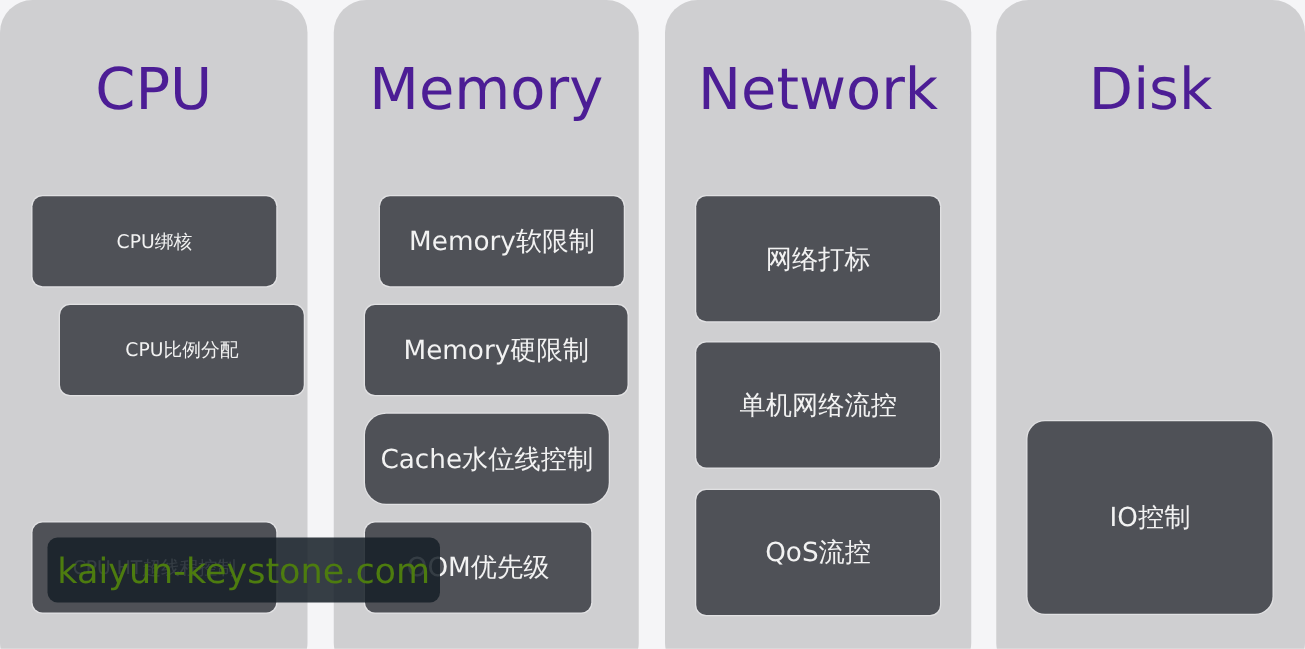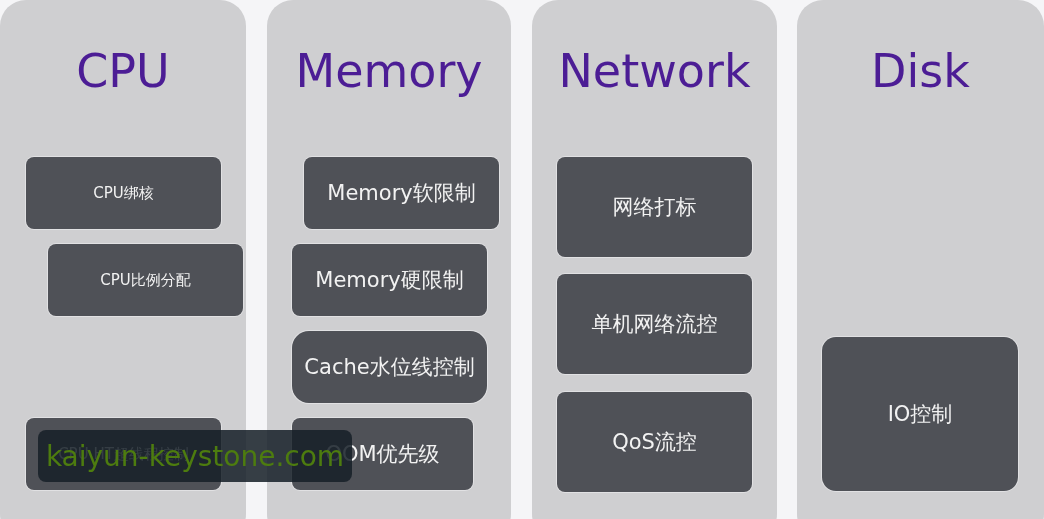--- a/index.html
+++ b/index.html
@@ -72,21 +72,21 @@
   <div class="column" style="left:0px; width:246px;">
     <div class="col-title">CPU</div>
     <div class="item small" style="left:26px; top:157px; width:195px; height:72px;">CPU绑核</div>
     <div class="item small" style="left:26px; top:244px; width:195px; height:72px;margin-left:22px;">CPU比例分配</div>
     <div class="item small" style="left:26px; top:418px; width:195px; height:72px;">CPU HT超线程控制</div>
   </div>
 
   <div class="column" style="left:267px; width:244px;">
     <div class="col-title">Memory</div>
     <div class="item large" style="left:25px; top:157px; width:195px; height:72px;margin-left:12px;">Memory软限制</div>
-    <div class="item large" style="left:25px; top:244px; width:195px; height:72px;">Memory硬限制</div>
+    <div class="item large" style="left:25px; top:244px; width:210px; height:72px;">Memory硬限制</div>
     <div class="item large" style="left:25px; top:331px; width:195px; height:72px;border-radius:17px;">Cache水位线控制</div>
     <div class="item large" style="left:25px; top:418px; width:181px; height:72px;">OOM优先级</div>
   </div>
 
   <div class="column" style="left:532px; width:245px;">
     <div class="col-title">Network</div>
     <div class="item large" style="left:25px; top:157px; width:195px; height:100px;">网络打标</div>
     <div class="item large" style="left:25px; top:392px; width:195px; height:100px;">QoS流控</div>
     <div class="item large" style="left:25px; top:274px; width:195px; height:100px;">单机网络流控</div>
   </div>

